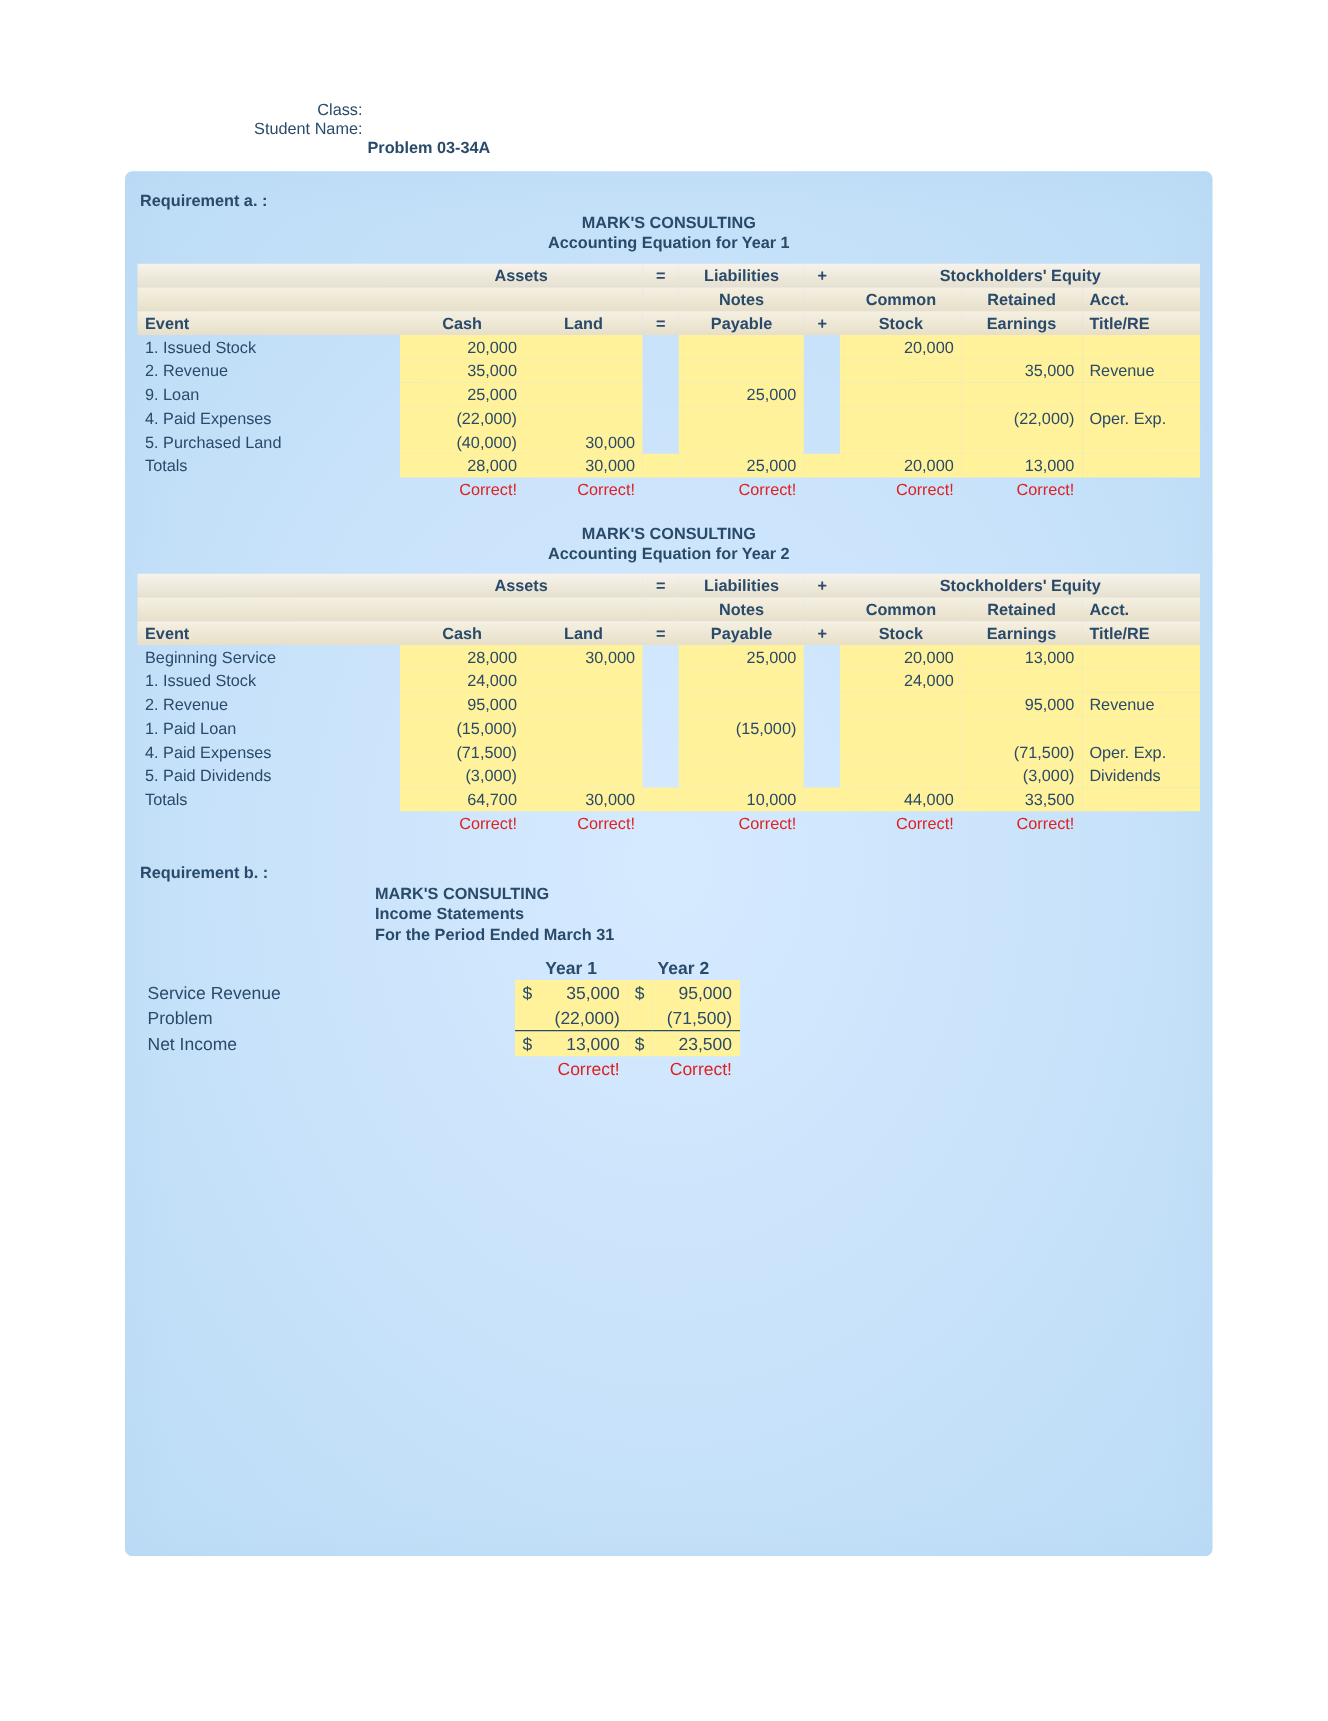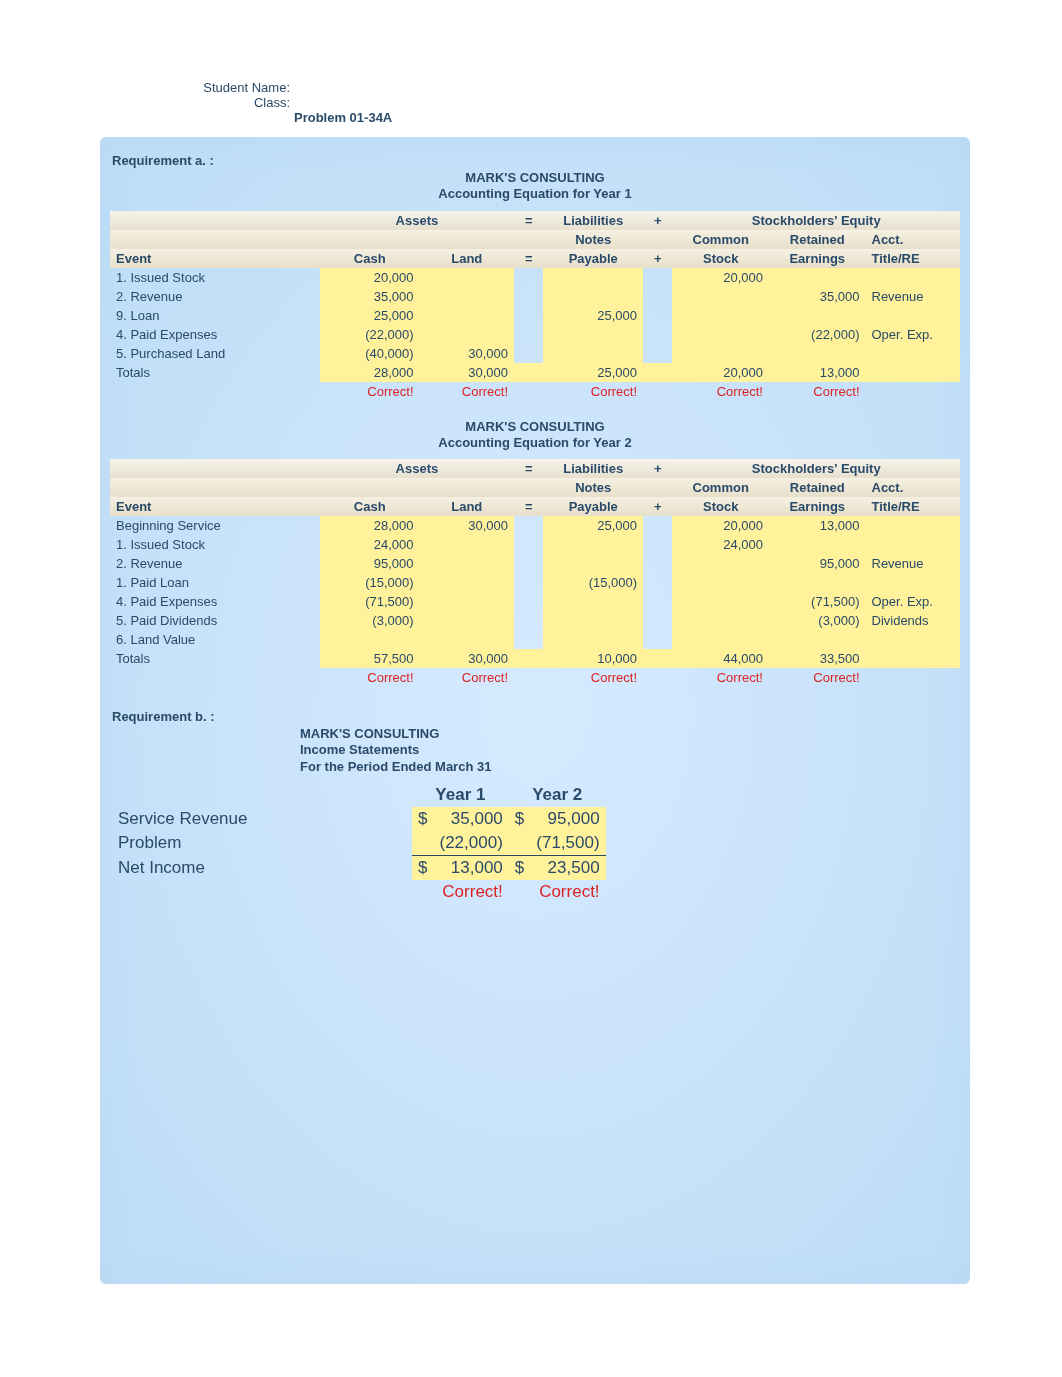--- a/index.html
+++ b/index.html
@@ -57,43 +57,43 @@
   .yellow { background:#fff29a; }
   .totals td { background:#fff29a; }
   .totals .col-event { background:transparent; }
   .correct { color:#d22; text-align:center; font-size:12px; }
   table.income {
     border-collapse:collapse;
     margin-left:2px;
   }
   table.income th, table.income td {
     padding:2px 6px;
-    font-size:17px;
+    font-size:14px;
     text-align:right;
     white-space:nowrap;
   }
   table.income .lbl { text-align:left; width:300px; }
   .inc-yellow { background:#fff29a; }
   .underline-top { border-top:1px solid #2a4a6a; }
 </style>
 </head>
 <body>
 
 <div class="page">
 
   <div class="header-area">
     <div class="hdr-row">
+      <div class="hdr-label">Class:</div>
+      <div class="hdr-val"></div>
+    </div>
+    <div class="hdr-row">
       <div class="hdr-label">Student Name:</div>
       <div class="hdr-val"></div>
     </div>
-    <div class="hdr-row">
-      <div class="hdr-label">Class:</div>
-      <div class="hdr-val"></div>
-    </div>
-    <div class="problem-title">Problem 01-34A</div>
+    <div class="problem-title">Problem 03-34A</div>
   </div>
 
   <div class="sheet">
 
     <div class="req-label">Requirement a. :</div>
 
     <div class="report-title">
       <div>MARK'S CONSULTING</div>
       <div>Accounting Equation for Year 1</div>
     </div>
@@ -331,34 +331,23 @@
         <td class="col-event">5. Paid Dividends</td>
         <td class="yellow">(3,000)</td>
         <td class="yellow"></td>
             <td></td>
         <td class="yellow"></td>
             <td></td>
         <td class="yellow"></td>
         <td class="yellow">(3,000)</td>
         <td class="col-acct yellow">Dividends</td>
       </tr>
-      <tr>
-        <td class="col-event">6. Land Value</td>
-        <td class="yellow"></td>
-        <td class="yellow"></td>
-            <td></td>
-        <td class="yellow"></td>
-            <td></td>
-        <td class="yellow"></td>
-        <td class="yellow"></td>
-        <td class="col-acct yellow"></td>
-      </tr>
       <tr class="totals">
         <td class="col-event">Totals</td>
-        <td>57,500</td>
+        <td>64,700</td>
         <td>30,000</td>
             <td></td>
         <td>10,000</td>
             <td></td>
         <td>44,000</td>
         <td>33,500</td>
         <td class="col-acct"></td>
       </tr>
       <tr>
         <td></td>

